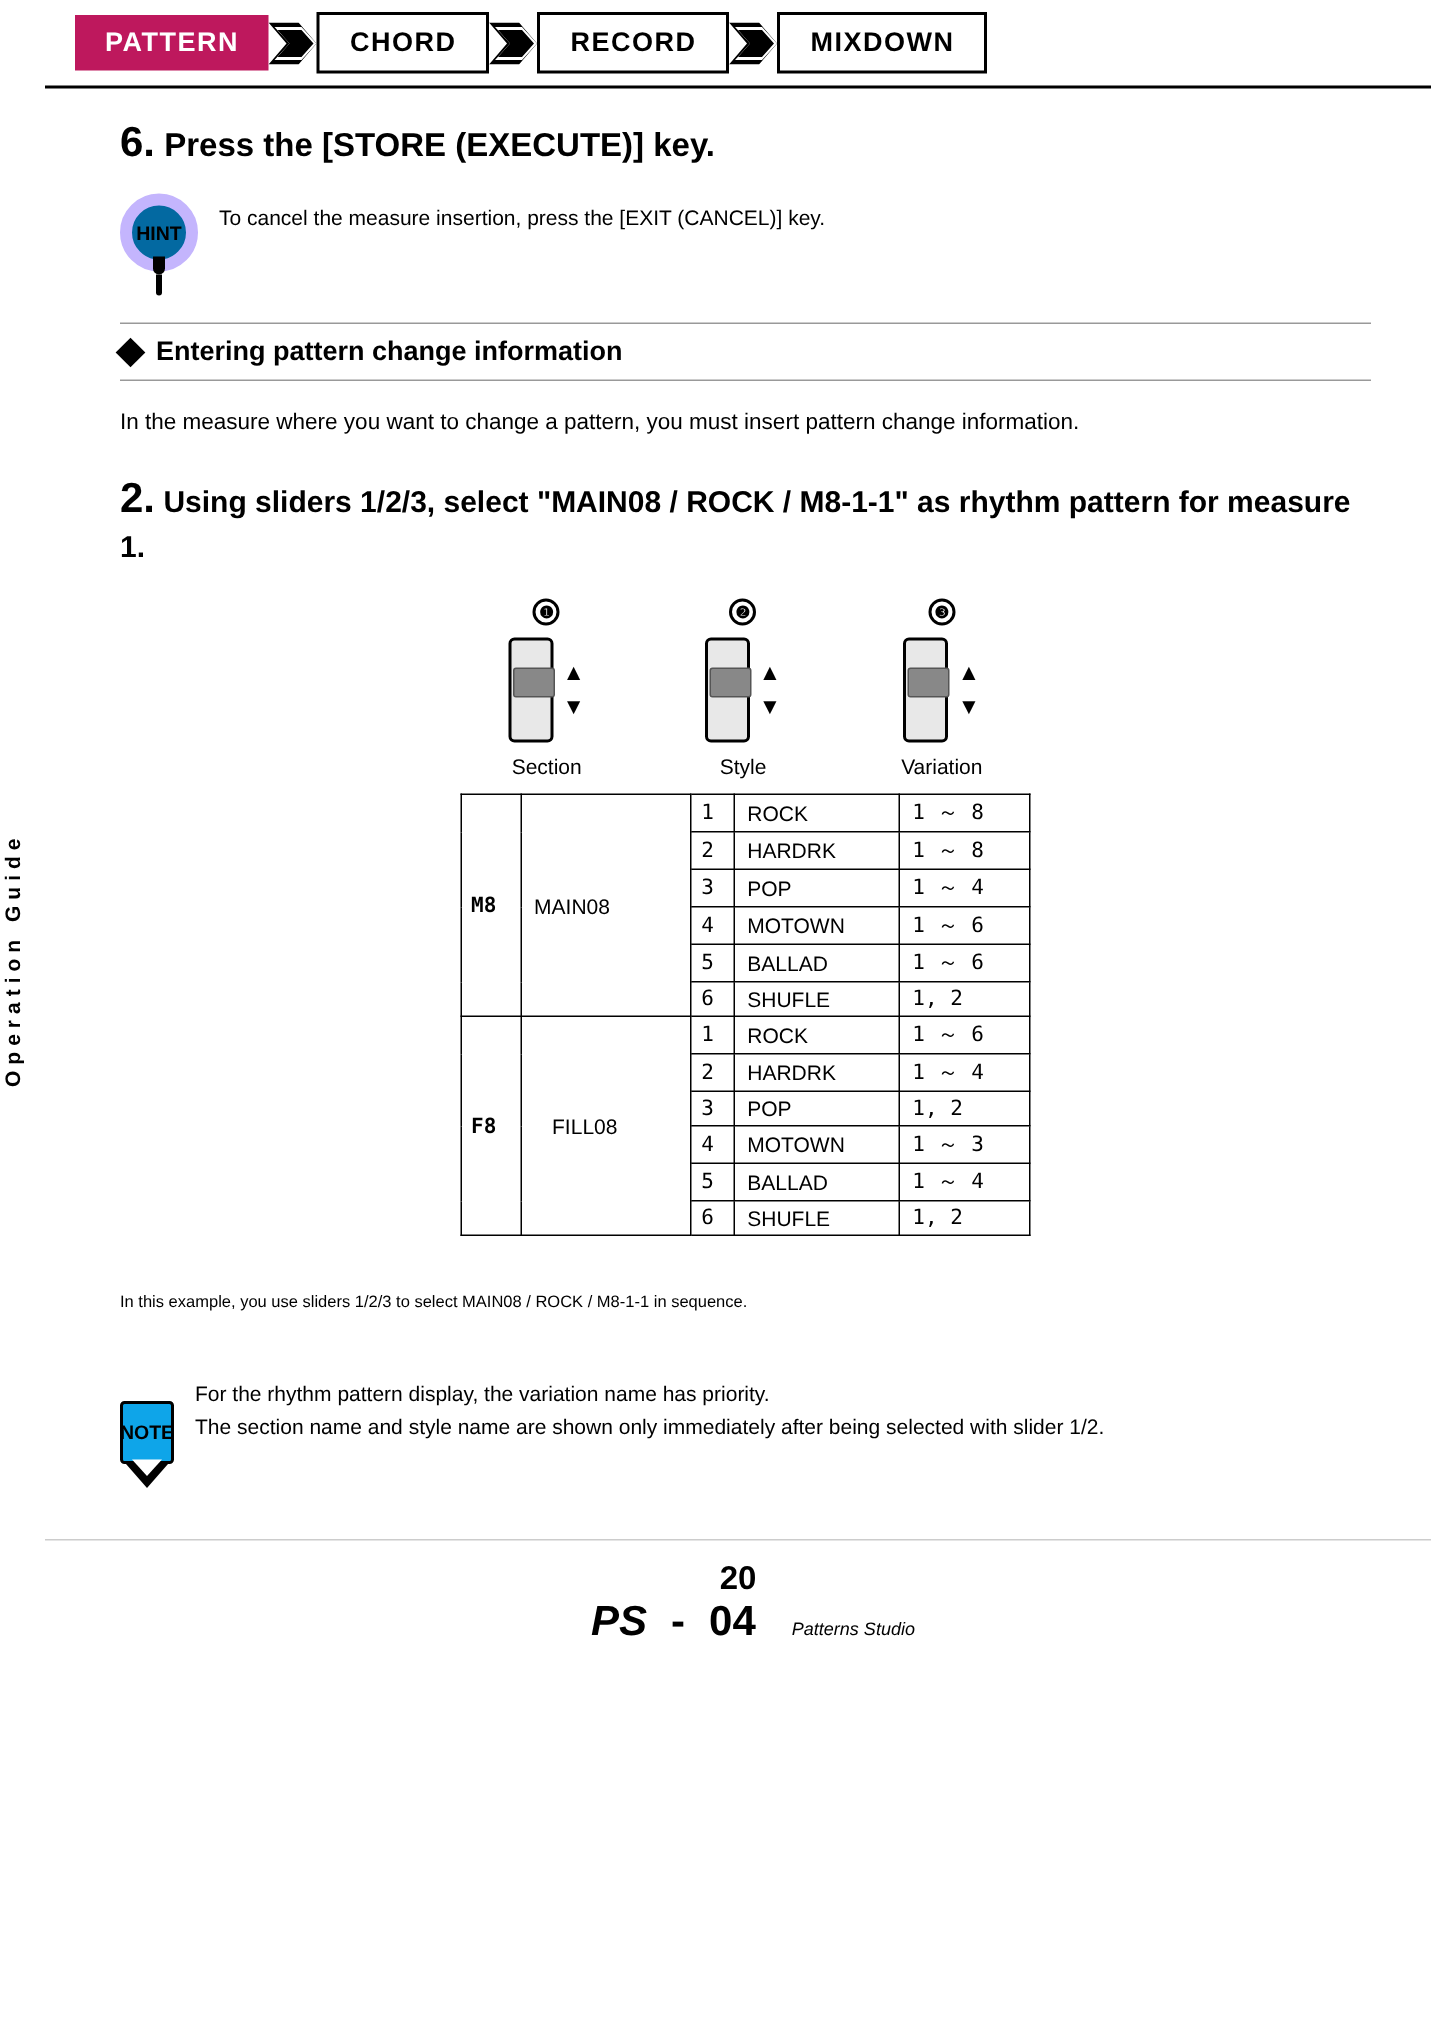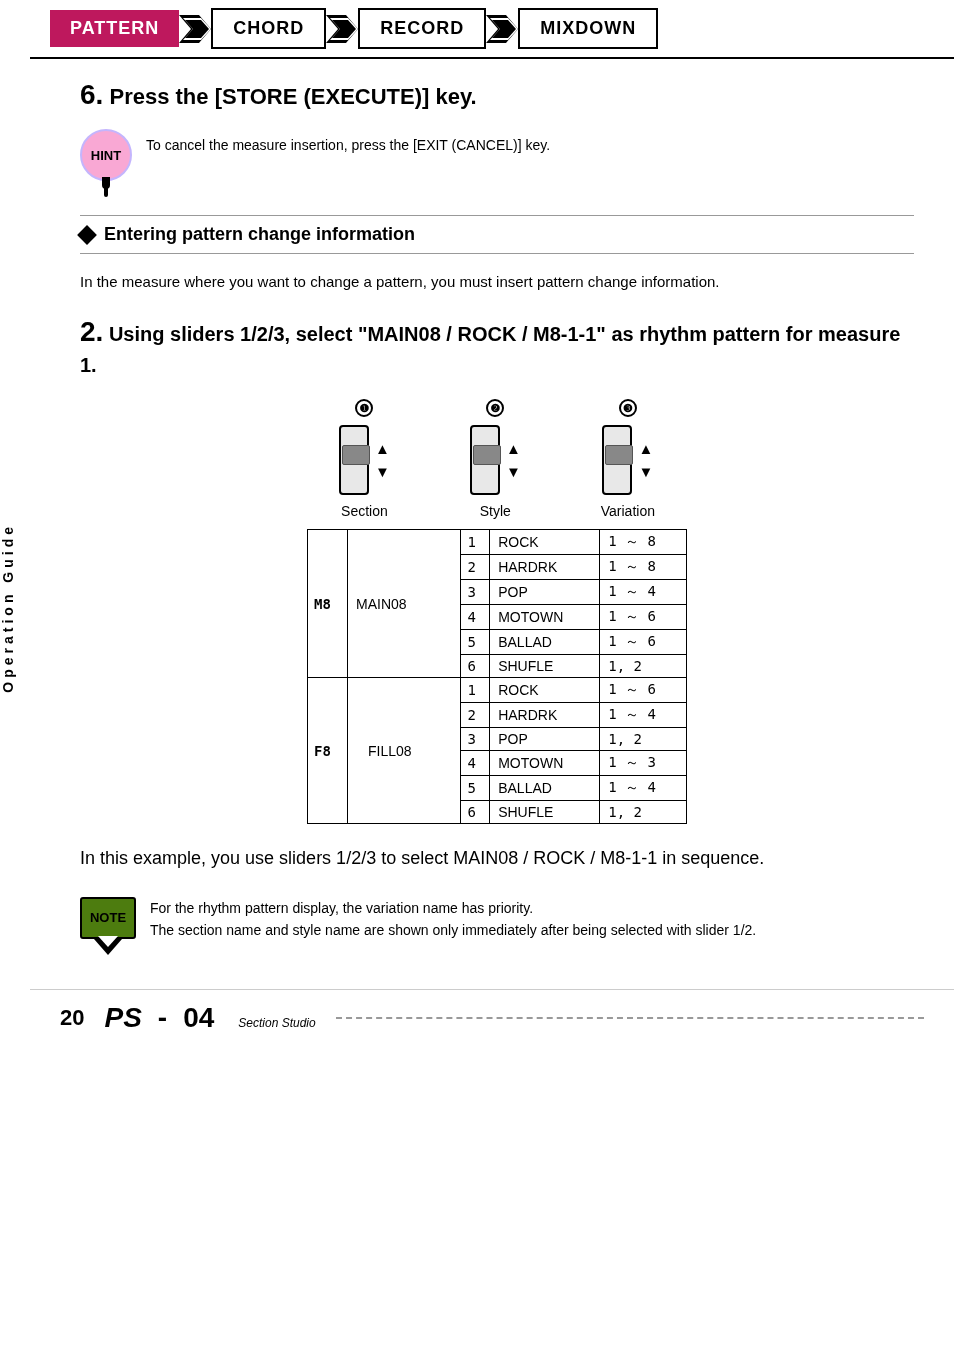--- a/index.html
+++ b/index.html
@@ -81,30 +81,30 @@
     
     .hint-box {
       display: flex;
       align-items: flex-start;
       gap: 14px;
       margin: 14px 0 18px 0;
     }
     .hint-icon {
       width: 52px;
       height: 52px;
-      border: 2px solid #c4b5fd;
+      border: 8px solid #c4b5fd;
       border-radius: 50%;
       display: flex;
       align-items: center;
       justify-content: center;
       font-weight: 900;
       font-size: 13px;
       flex-shrink: 0;
       position: relative;
-      background: #f9a8d4;
+      background: #0369a1;
     }
     .hint-icon::after {
       content: '';
       position: absolute;
       bottom: -10px;
       left: 50%;
       transform: translateX(-50%);
       width: 8px;
       height: 12px;
       background: #000;
@@ -190,45 +190,46 @@
       padding: 3px 8px;
       text-align: left;
     }
     .pattern-table .lcd-text {
       font-family: 'Courier New', monospace;
       font-size: 13px;
     }
 
     
     .bottom-text {
-      font-size: 18px;
+      font-size: 11px;
       line-height: 1.6;
-      margin: 20px 0;
+      margin: 36px 0;
     }
 
     
     .note-box {
       display: flex;
       align-items: flex-start;
       gap: 14px;
       margin: 14px 0;
     }
     .note-icon {
-      width: 56px;
+      width: 36px;
       height: 42px;
       border: 2.5px solid #000;
       border-radius: 3px;
       display: flex;
       align-items: center;
       justify-content: center;
       font-weight: 900;
       font-size: 13px;
       flex-shrink: 0;
-      background: #4d7c0f;
+      background: #0ea5e9;
       position: relative;
+      margin-top: 16px;
     }
     .note-icon::after {
       content: '';
       position: absolute;
       bottom: -14px;
       left: 50%;
       transform: translateX(-50%);
       border-left: 12px solid transparent;
       border-right: 12px solid transparent;
       border-top: 14px solid #000;
@@ -554,24 +555,24 @@
           <span style="font-size:13px;font-weight:900;">NOTE</span>
         </div>
 
         <div style="width:0;height:0;border-left:14px solid transparent;border-right:14px solid transparent;border-top:16px solid #000;margin-top:0;"></div>
       </div>
       <div class="note-text" id="note-text-el">For the rhythm pattern display, the variation name has priority.<br>The section name and style name are shown only immediately after being selected with slider 1/2.</div>
     </div>
 
   </div>
 
-  <div class="footer" style="margin-left:30px;">
+  <div class="footer" style="margin-left:30px;flex-direction:column;">
     <span class="page-num">20</span>
     <div class="brand-logo">
       <span class="brand-ps" style="font-style:italic;font-size:28px;font-weight:900;">PS</span>
       <span class="brand-dash" style="font-size:28px;font-weight:900;">-</span>
       <span class="brand-02" style="font-size:28px;font-weight:900;">04</span>
-      <span class="brand-sub" style="font-size:12px;font-style:italic;margin-left:8px;">Section Studio</span>
+      <span class="brand-sub" style="font-size:12px;font-style:italic;margin-left:8px;">Patterns Studio</span>
     </div>
     <div class="footer-dashes"></div>
   </div>
 
 </div>
 
 </body></html>

